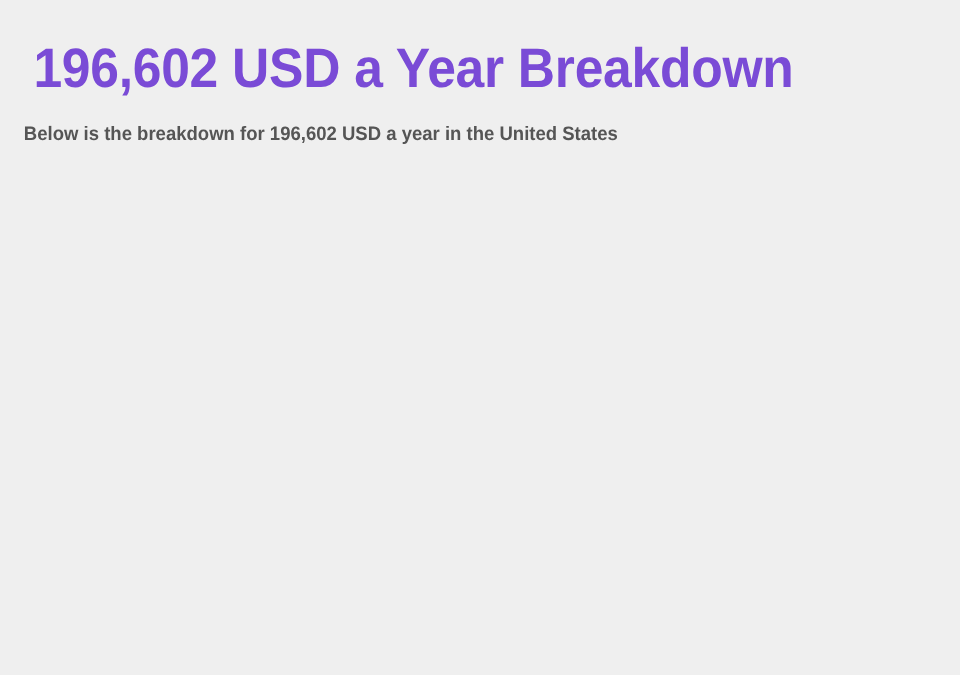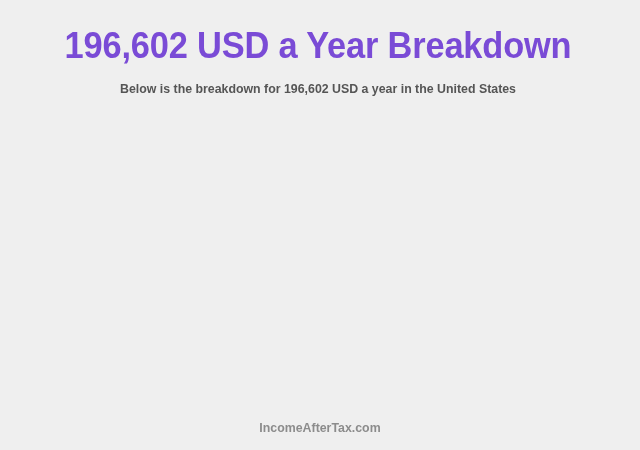--- a/index.html
+++ b/index.html
@@ -19,21 +19,21 @@
     height: 450px;
     background: #efefef;
     box-sizing: border-box;
   }
   .header-block {
     position: absolute;
     top: 0;
     left: 0;
     width: 636px;
     padding-top: 24px;
-    text-align: center;
+    text-align: left;
   }
   .page-title {
     margin: 0;
     font-family: "Liberation Sans Narrow", "Liberation Sans", sans-serif;
     font-size: 37px;
     line-height: 44px;
     font-weight: bold;
     font-stretch: condensed;
     letter-spacing: -0.2px;
     color: #7a4bd6;
@@ -87,17 +87,14 @@
 
 <div class="page">
 
   <div class="header-block">
     <h1 class="page-title">196,602 USD a Year Breakdown</h1>
     <p class="page-subtitle">Below is the breakdown for 196,602 USD a year in the United States</p>
   </div>
 
   <div class="content-area"></div>
 
-  <div class="site-footer">
-    <p class="footer-text">IncomeAfterTax.com</p>
-  </div>
 
 </div>
 
 </body></html>

